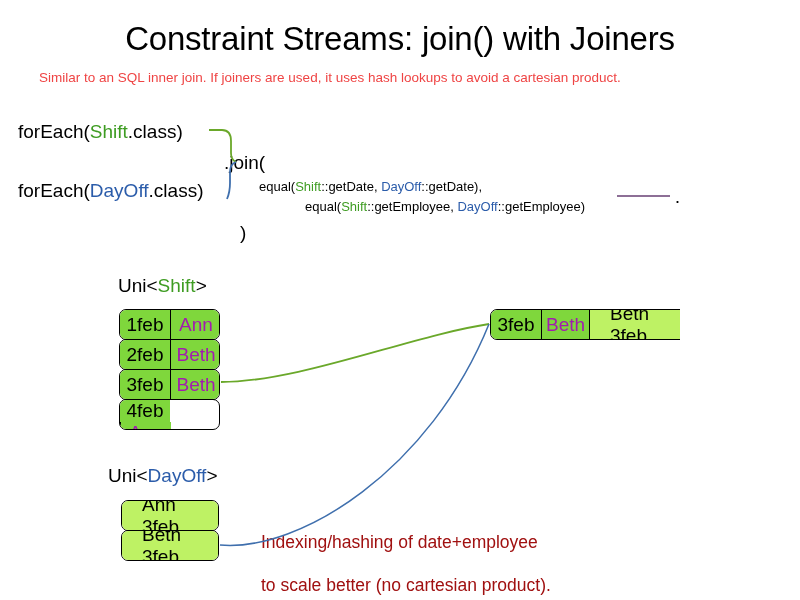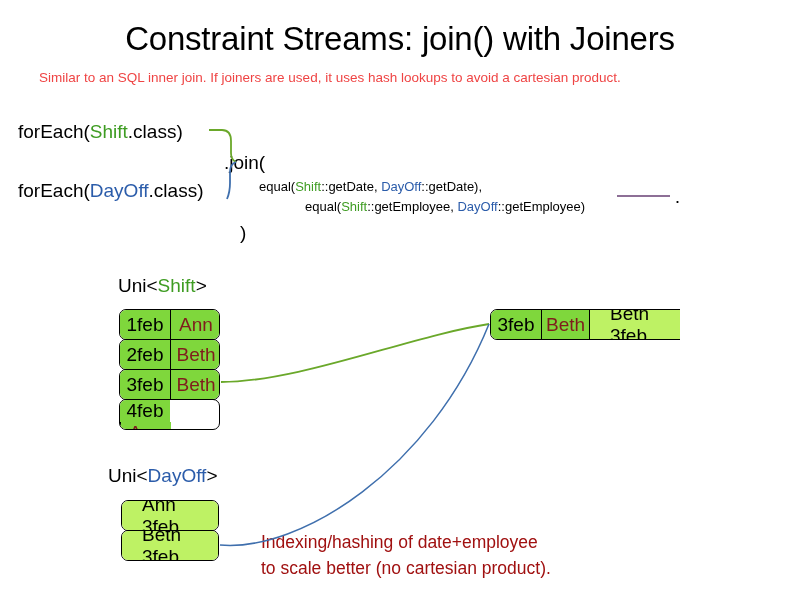--- a/index.html
+++ b/index.html
@@ -88,21 +88,21 @@
     justify-content: center;
     font-size: 19px;
     box-sizing: border-box;
     height: 100%;
     padding: 0 20px;
   }
   .cell + .cell { border-left: 1.6px solid #000; }
   .c-green { background: #7fd73c; }
   .c-blue  { background: #bef264; }
   .t-black  { color: #000000; }
-  .t-orange { color: #7f1d1d; }
+  .t-orange { color: #a21caf; }
 
   
   .annotation {
     position: absolute;
     font-size: 17.5px;
     line-height: 22px;
     color: #a01010;
     white-space: nowrap;
   }
 
@@ -179,21 +179,21 @@
   </div>
 
 
   <div class="tuple" style="left:490px; top:309px; width:201px;">
     <div class="cell c-green t-black" style="width:50px;">3feb</div>
     <div class="cell c-green t-orange" style="width:48px;">Beth</div>
     <div class="cell c-blue t-black" style="width:103px;">Beth 3feb</div>
   </div>
 
   <div class="annotation" style="left:261px; top:531px;">Indexing/hashing of date+employee</div>
-  <div class="annotation" style="left:261px; top:557px;">to scale better (no cartesian product).</div>
+  <div class="annotation" style="left:261px; top:574px;">to scale better (no cartesian product).</div>
 
   <svg class="overlay" viewBox="0 0 800 600">
 
     <path d="M 209 130 L 222 130 Q 231 130 231 141 L 231 153 Q 231 160 236 162" fill="none" stroke="#6aa82a" stroke-width="1.8"></path>
 
     <path d="M 227 199 Q 230 192 230 183 L 230 172 Q 230 164 236 162" fill="none" stroke="#3f6fad" stroke-width="1.8"></path>
 
     <line x1="617" y1="196" x2="670" y2="196" stroke="#8d6f96" stroke-width="1.8"></line>
 
     <path d="M 221 382 C 300 382 410 336 489 324" fill="none" stroke="#6aa82a" stroke-width="1.8"></path>

